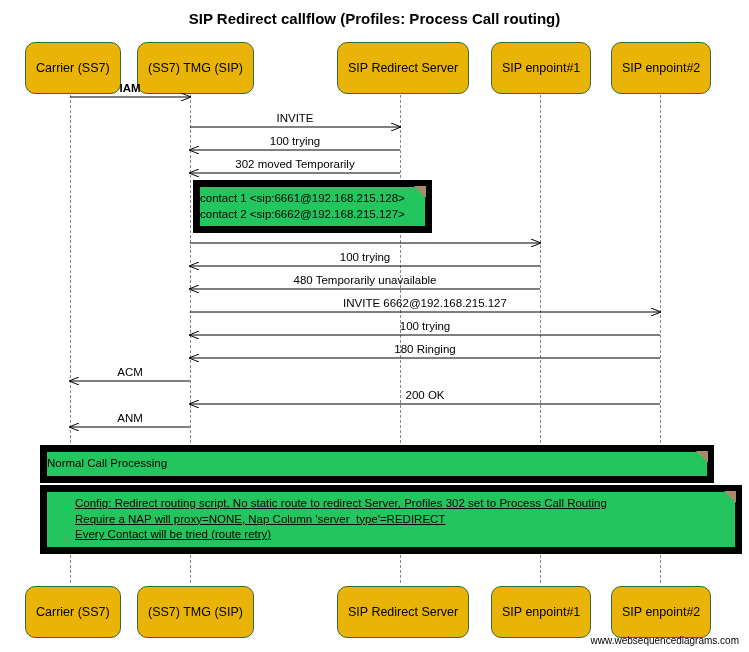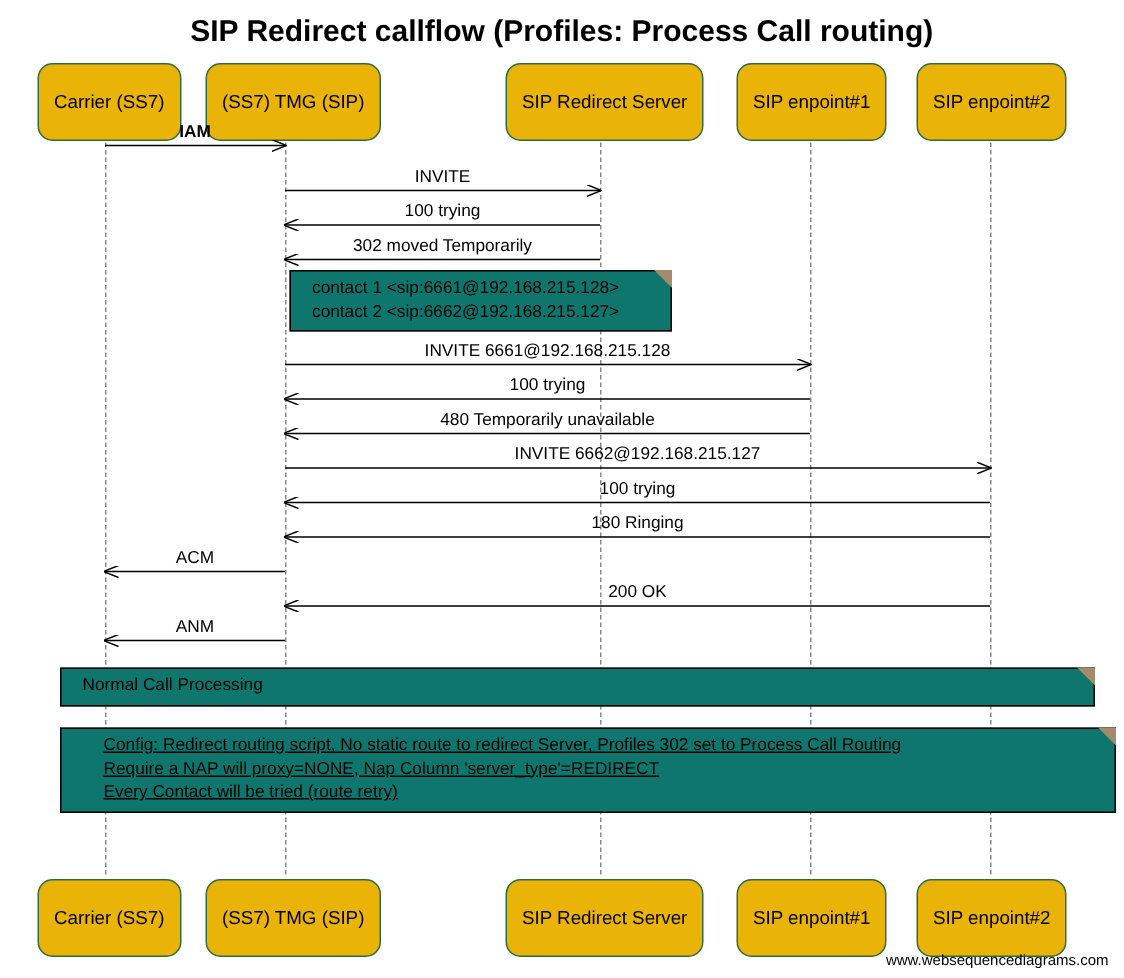--- a/index.html
+++ b/index.html
@@ -12,21 +12,21 @@
   .diagram {
     position:relative;
     width:749px;
     height:652px;
   }
   .title {
     position:absolute;
     top:10px; left:0; width:749px;
     text-align:center;
     font-weight:bold;
-    font-size:20px;
+    font-size:15px;
   }
   .actor {
     position:absolute;
     background:#eab308;
     border:1px solid #2f6d3f;
     border-radius:10px;
     padding:18px 10px;
     font-size:12.5px;
     text-align:center;
     white-space:nowrap;
@@ -40,25 +40,25 @@
     font-size:11.5px;
     text-align:center;
   }
   svg.arrows {
     position:absolute;
     top:0; left:0;
     width:749px; height:652px;
   }
   .note {
     position:absolute;
-    background:#0f766e;
-    border:1px solid #000000;
+    background:#22c55e;
+    border:7px solid #000000;
     font-size:11.5px;
     line-height:1.35;
-    padding:4px 14px;
+    padding:4px 0;
   }
   .note .fold {
     position:absolute;
     top:-1px; right:-1px;
     width:0; height:0;
     border-left:12px solid transparent;
     border-top:12px solid #a68b6b;
   }
   .footer {
     position:absolute;
@@ -123,21 +123,20 @@
 
     <line x1="660" y1="404" x2="190" y2="404" stroke="#000" marker-end="url(#ah)"></line>
 
     <line x1="190" y1="427" x2="70" y2="427" stroke="#000" marker-end="url(#ah)"></line>
   </svg>
 
   <div class="msg-label" style="left:70px; top:82px;  width:120px;font-weight:bold;">IAM</div>
   <div class="msg-label" style="left:190px;top:112px; width:210px;">INVITE</div>
   <div class="msg-label" style="left:190px;top:135px; width:210px;">100 trying</div>
   <div class="msg-label" style="left:190px;top:158px; width:210px;">302 moved Temporarily</div>
-  <div class="msg-label" style="left:190px;top:228px; width:350px;">INVITE 6661@192.168.215.128</div>
   <div class="msg-label" style="left:190px;top:251px; width:350px;">100 trying</div>
   <div class="msg-label" style="left:190px;top:274px; width:350px;">480 Temporarily unavailable</div>
   <div class="msg-label" style="left:190px;top:297px; width:470px;">INVITE 6662@192.168.215.127</div>
   <div class="msg-label" style="left:190px;top:320px; width:470px;">100 trying</div>
   <div class="msg-label" style="left:190px;top:343px; width:470px;">180 Ringing</div>
   <div class="msg-label" style="left:70px; top:366px; width:120px;">ACM</div>
   <div class="msg-label" style="left:190px;top:389px; width:470px;">200 OK</div>
   <div class="msg-label" style="left:70px; top:412px; width:120px;">ANM</div>
 
   <div class="note" style="left:193px; top:180px; width:225px;">

